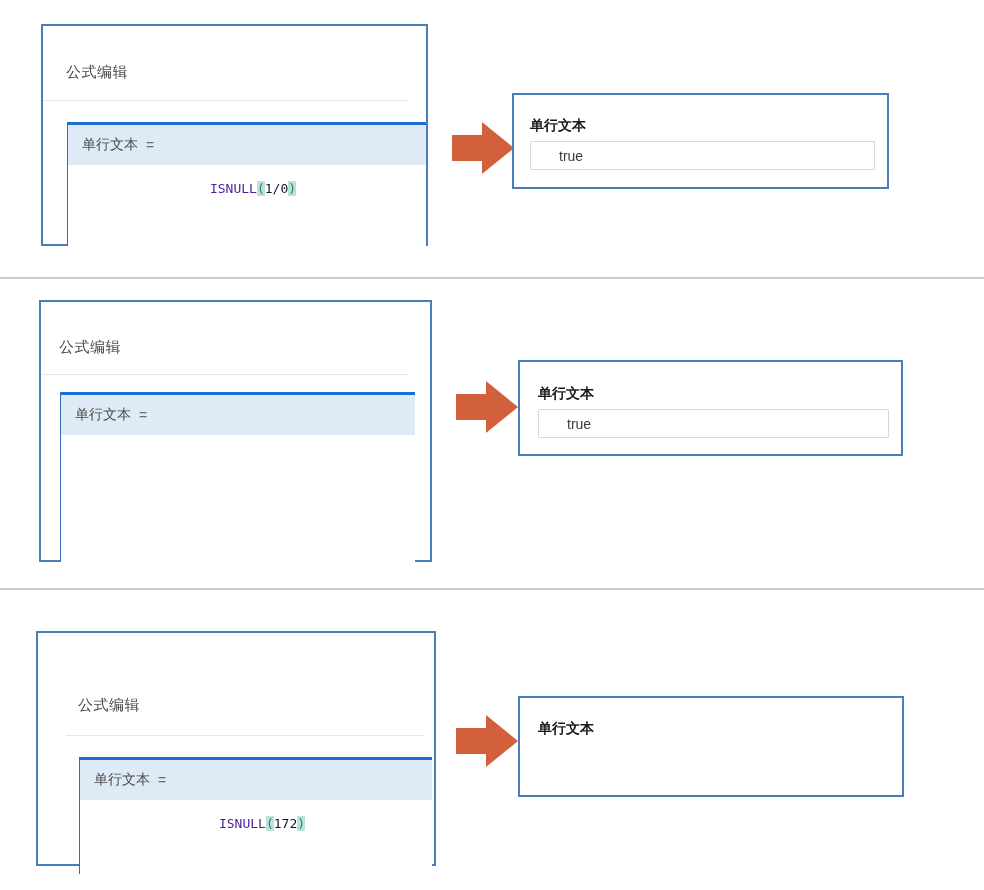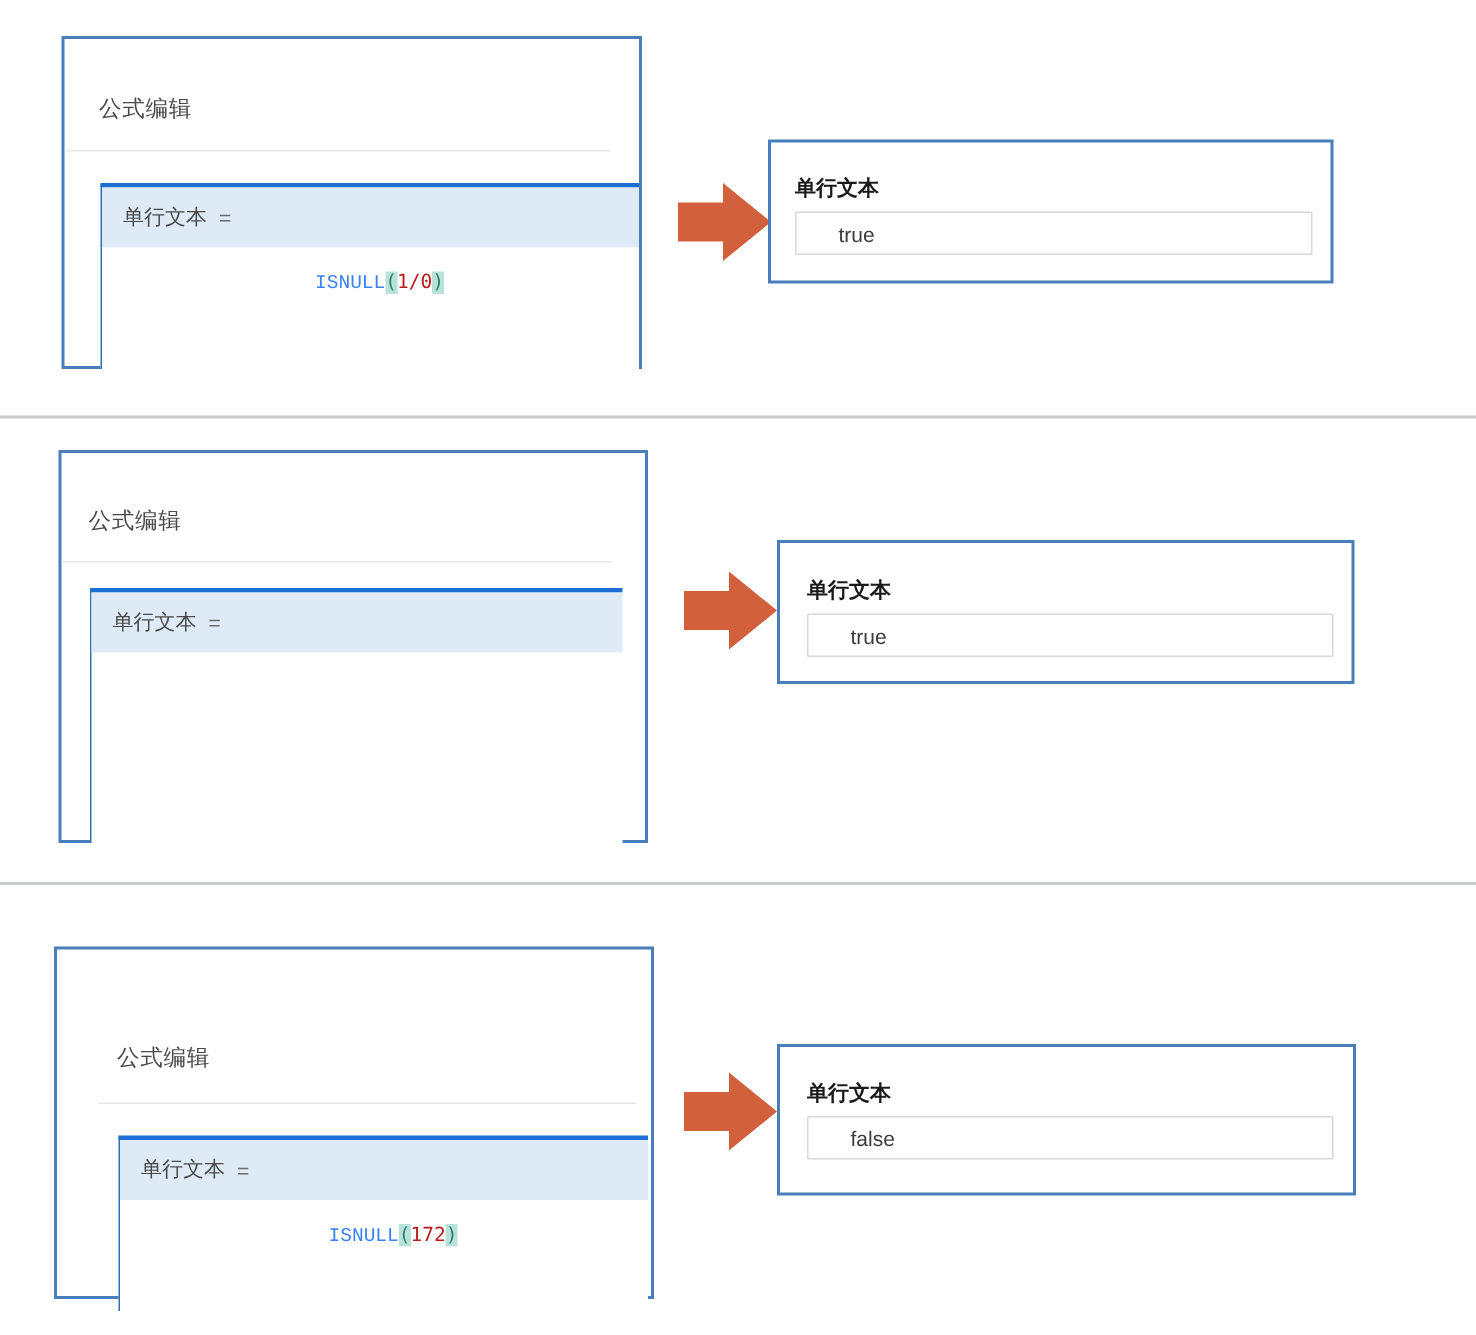--- a/index.html
+++ b/index.html
@@ -74,24 +74,24 @@
     margin-left: 8px;
     color: #6b6b6b;
   }
   .formula-body {
     padding: 15px 0 0 12px;
     font-family: "DejaVu Sans Mono", "Liberation Mono", monospace;
     font-size: 13px;
     line-height: 18px;
     white-space: pre;
   }
-  .tok-fn      { color: #3b82f6; font-family: Liberation Mono, monospace; }
+  .tok-fn      { color: #4c1d95; }
   .tok-paren   { color: #8a8a8a; }
   .tok-paren-h { color: #2f7f72; background: #b9e3d9; }
-  .tok-num     { color: #b91c1c; }
+  .tok-num     { color: #0f172a; }
   .caret {
     display: inline-block;
     width: 1px;
     height: 14px;
     background: #1a1a1a;
     vertical-align: -2px;
     margin: 0 -1px 0 0;
   }
 
   
@@ -218,15 +218,14 @@
     </div>
   </div>
 
   <div class="arrow" style="left:456px; top:115px; width:62px; height:52px; background:transparent;">
     <div class="arrow-shaft"></div>
     <div class="arrow-head"></div>
   </div>
 
   <div class="result-card" style="left:518px; top:96px; width:386px; height:101px;">
     <div class="result-label" style="left:18px; top:22px;">单行文本</div>
-    <div class="result-input" style="left:18px; top:46px; width:351px; height:29px;">false</div>
   </div>
 </div>
 
 </body></html>

